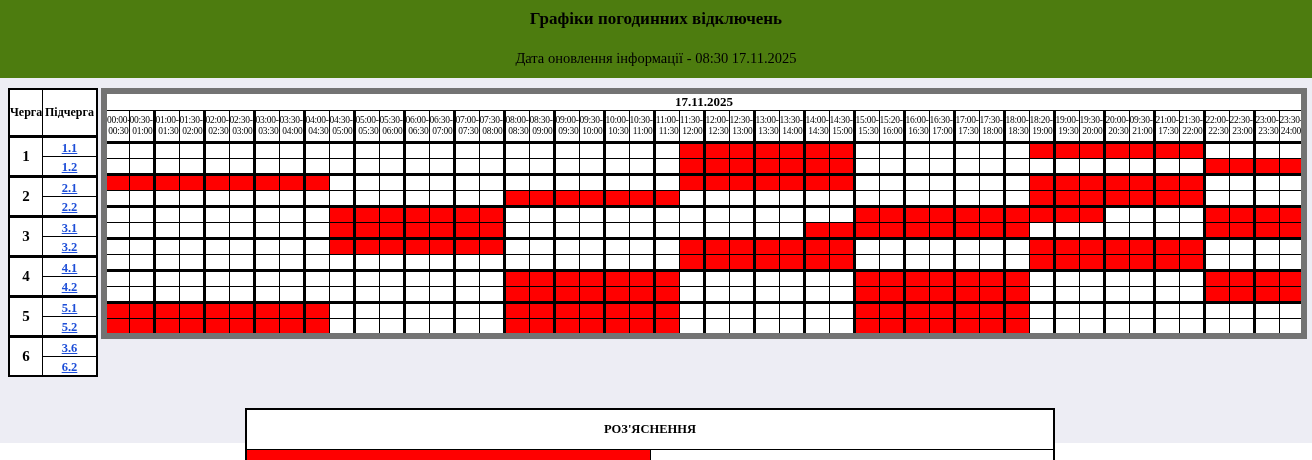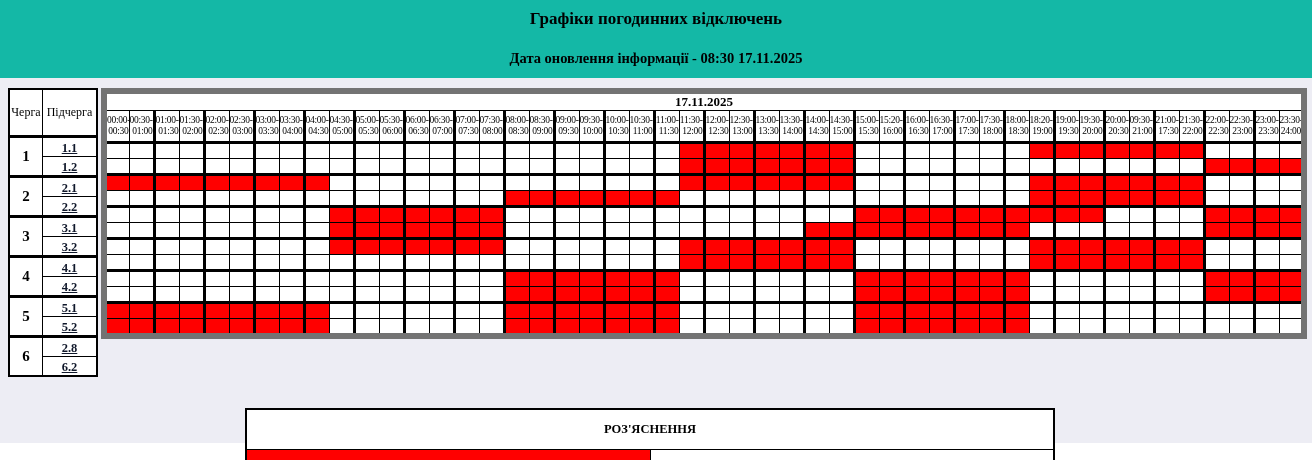--- a/index.html
+++ b/index.html
@@ -1,34 +1,34 @@
 <!DOCTYPE html>
 <html><head>
 <meta charset="utf-8">
 <style>
   html,body{margin:0;padding:0;}
   body{
     width:1312px;height:460px;overflow:hidden;background:#ffffff;
     font-family:"Liberation Serif","DejaVu Serif",serif;color:#000;
   }
-  .top{height:78px;background:#14b8a6;}
+  .top{height:78px;background:#4d7c0f;}
   .page-title{margin:0;padding-top:9px;text-align:center;font-size:17px;font-weight:bold;}
-  .page-subtitle{margin:0;padding-top:21px;text-align:center;font-size:14.5px;font-weight:bold;}
+  .page-subtitle{margin:0;padding-top:21px;text-align:center;font-size:14.5px;font-weight:normal;}
   .band{background:#ededf4;height:365px;box-sizing:border-box;padding-top:10px;}
   .main{display:flex;align-items:flex-start;margin-left:8px;gap:3px;}
   table{border-collapse:collapse;background:#ffffff;}
   
   .queue-table{border:2px solid #000;table-layout:fixed;width:85px;}
   .queue-table th,.queue-table td{border:1px solid #000;padding:0;text-align:center;vertical-align:middle;}
-  .queue-table .lhdr th{height:45px;font-size:12px;font-weight:normal;}
+  .queue-table .lhdr th{height:45px;font-size:12px;font-weight:bold;}
   .queue-table .col-q{width:32px;}
   .queue-table .col-s{width:53px;}
   .queue-table td{height:14px;}
   .queue-table td.qnum{font-size:15px;font-weight:bold;}
-  .queue-table td.sq a{font-size:12.5px;font-weight:bold;color:#0f172a;text-decoration:underline;}
+  .queue-table td.sq a{font-size:12.5px;font-weight:bold;color:#1d4ed8;text-decoration:underline;}
   .queue-table tr.grp td{border-top-width:3px;}
   
   .grid-table{border:6px solid #737373;table-layout:fixed;width:1206px;}
   .grid-table td{border:1px solid #000;padding:0;height:14px;}
   .grid-table td.date{height:13px;text-align:center;font-size:13px;font-weight:bold;}
   .grid-table td.time{height:30px;text-align:right;font-size:9.5px;line-height:11px;
     letter-spacing:-0.3px;white-space:nowrap;overflow:hidden;vertical-align:middle;}
   .grid-table td.hr{border-left-width:3px;}
   .grid-table tr.grp td{border-top-width:3px;}
   .grid-table td.on{background:#ff0000;}
@@ -86,21 +86,21 @@
           </tr>
           <tr class="grp">
             <td class="qnum" rowspan="2">5</td>
             <td class="sq"><a href="#">5.1</a></td>
           </tr>
           <tr>
             <td class="sq"><a href="#">5.2</a></td>
           </tr>
           <tr class="grp">
             <td class="qnum" rowspan="2">6</td>
-            <td class="sq"><a href="#">2.8</a></td>
+            <td class="sq"><a href="#">3.6</a></td>
           </tr>
           <tr>
             <td class="sq"><a href="#">6.2</a></td>
           </tr>
         </tbody>
     </table>
     <table class="grid-table">
       <tbody>
           <tr>
             <td class="date" colspan="48">17.11.2025</td>

